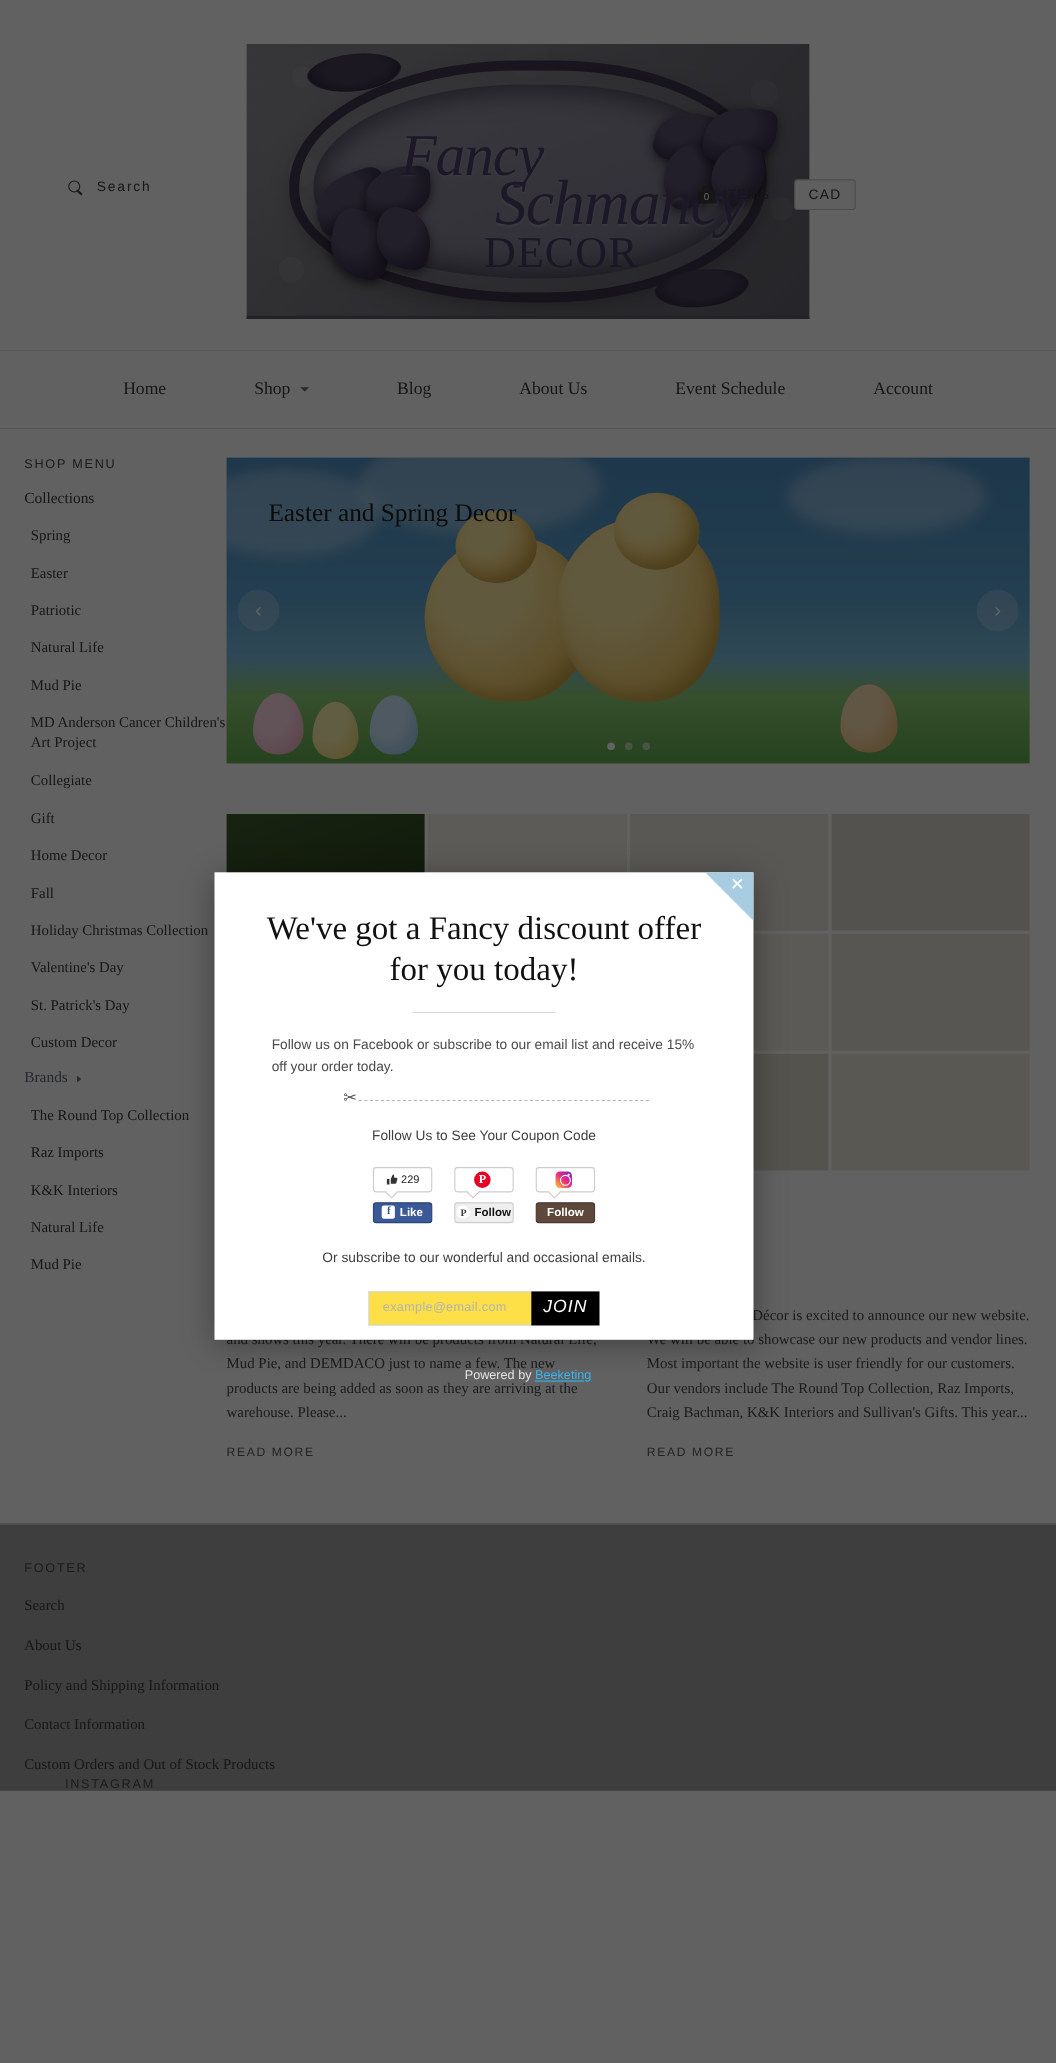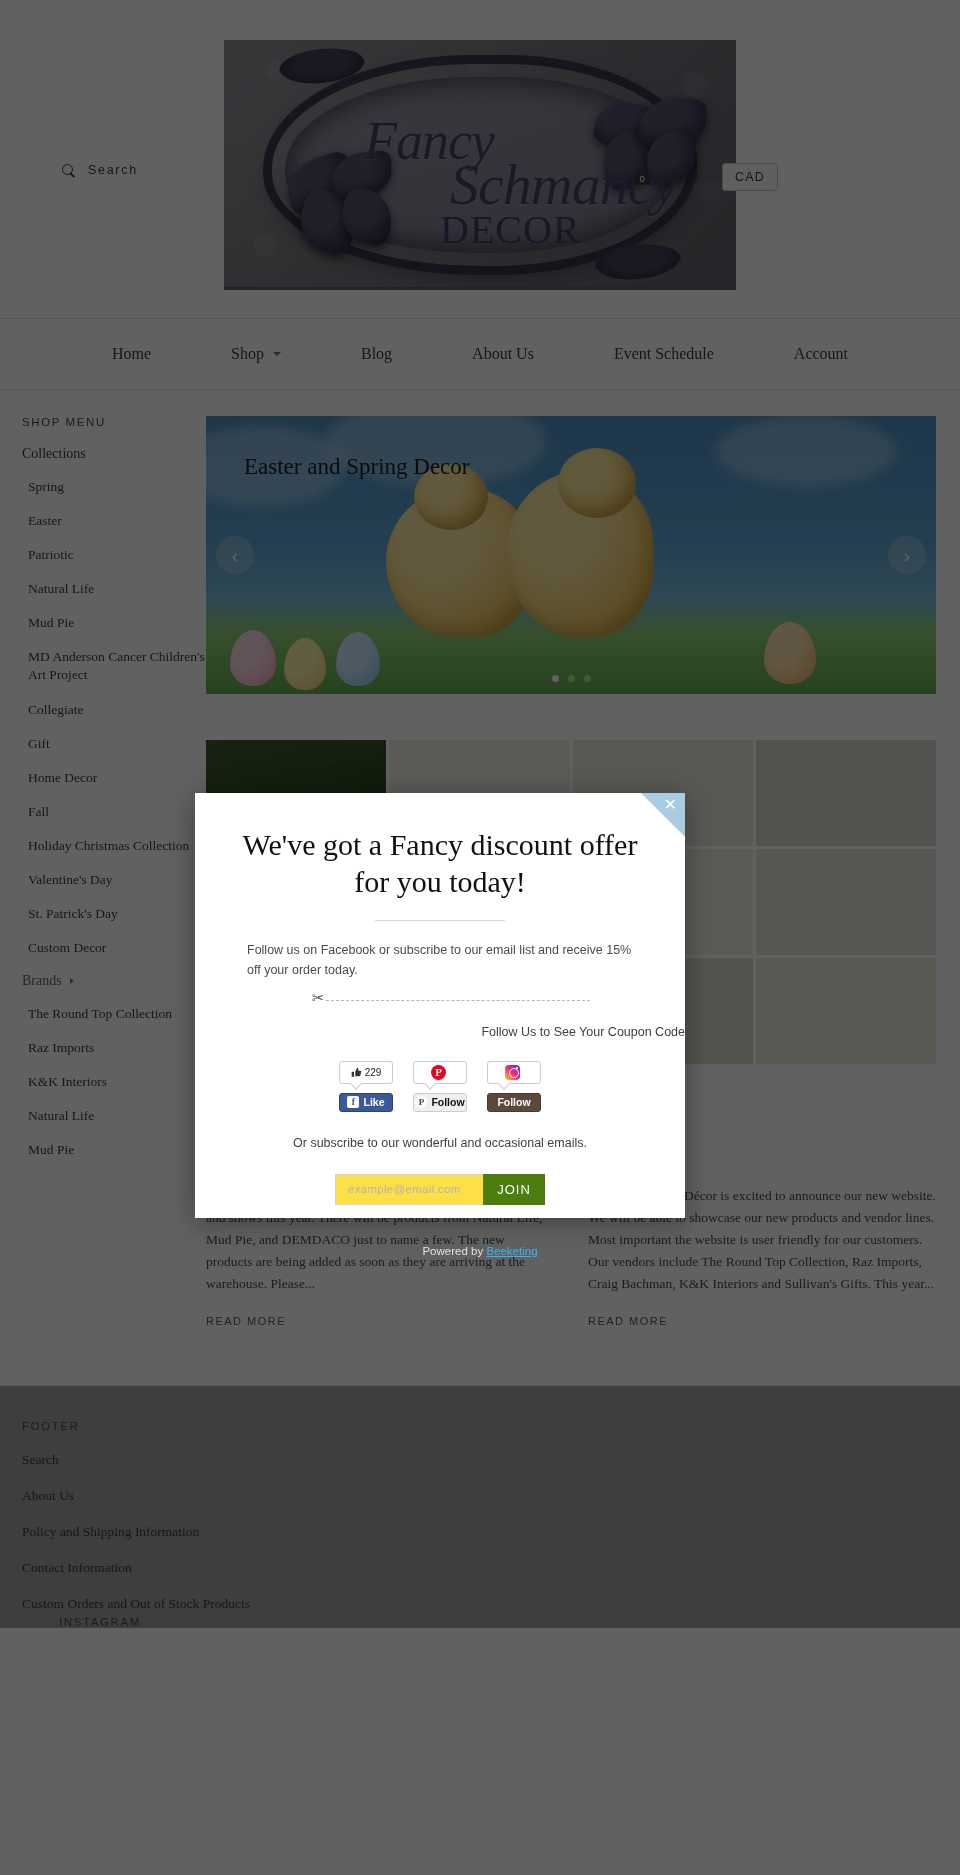--- a/index.html
+++ b/index.html
@@ -284,21 +284,21 @@
   .cutline { position:relative; margin: 10px auto 0 auto; width:300px; height:18px; }
   .cutline .dash {
     position:absolute; left:36px; right:0; top:9px; height:0;
     border-top:1px dashed #b6b6b6;
   }
   .scissors {
     position:absolute; left:22px; top:0; font-size:15px; color:#555;
     font-family:"DejaVu Sans", sans-serif; line-height:1;
   }
   .modal-sub {
-    text-align:right; font-family:"Liberation Sans", sans-serif; font-size:12.5px;
+    text-align:center; font-family:"Liberation Sans", sans-serif; font-size:12.5px;
     color:#3f3f3f; margin-top: 16px;
   }
   .socials { display:flex; justify-content:center; gap:20px; margin-top: 22px; }
   .social { width:54px; }
   .bubble {
     height:23px; border:1px solid #ccc; border-radius:3px; background:#fff;
     display:flex; align-items:center; justify-content:center; gap:3px; position:relative;
   }
   .bubble::after {
     content:""; position:absolute; left:12px; bottom:-5px; width:7px; height:7px;
@@ -350,23 +350,24 @@
     color:#3f3f3f; margin-top: 24px;
   }
   .subscribe { display:flex; justify-content:center; margin-top: 24px; }
   .subscribe input {
     width:148px; height:31px; border:1px solid #d3d3d3; border-right:none;
     padding:0 12px; font-family:"Liberation Sans",sans-serif; font-size:11.5px;
     color:#333; outline:none; background:#fde047;
   }
   .subscribe input::placeholder { color:#b3b3b3; letter-spacing:.3px; }
   .subscribe button {
-    width:62px; height:31px; border:none; background:#4d7c0f; color:#fff;
-    font-family:"Liberation Sans",sans-serif; font-size:13px; letter-spacing:1px;
+    width:62px; height:31px; border:none; background:#000000; color:#fff;
+    font-family:"Liberation Sans",sans-serif; font-size:16px; letter-spacing:1px;
     cursor:pointer;
+    font-style:italic;
   }
   .powered {
     position:absolute; left:0; right:0; top:1245px; text-align:center; z-index:60;
     font-family:"Liberation Sans", sans-serif; font-size:11.5px; color:#e3e3e3;
   }
   .powered a { color:#37b6f0; text-decoration:underline; }
 </style>
 </head>
 <body>
 

